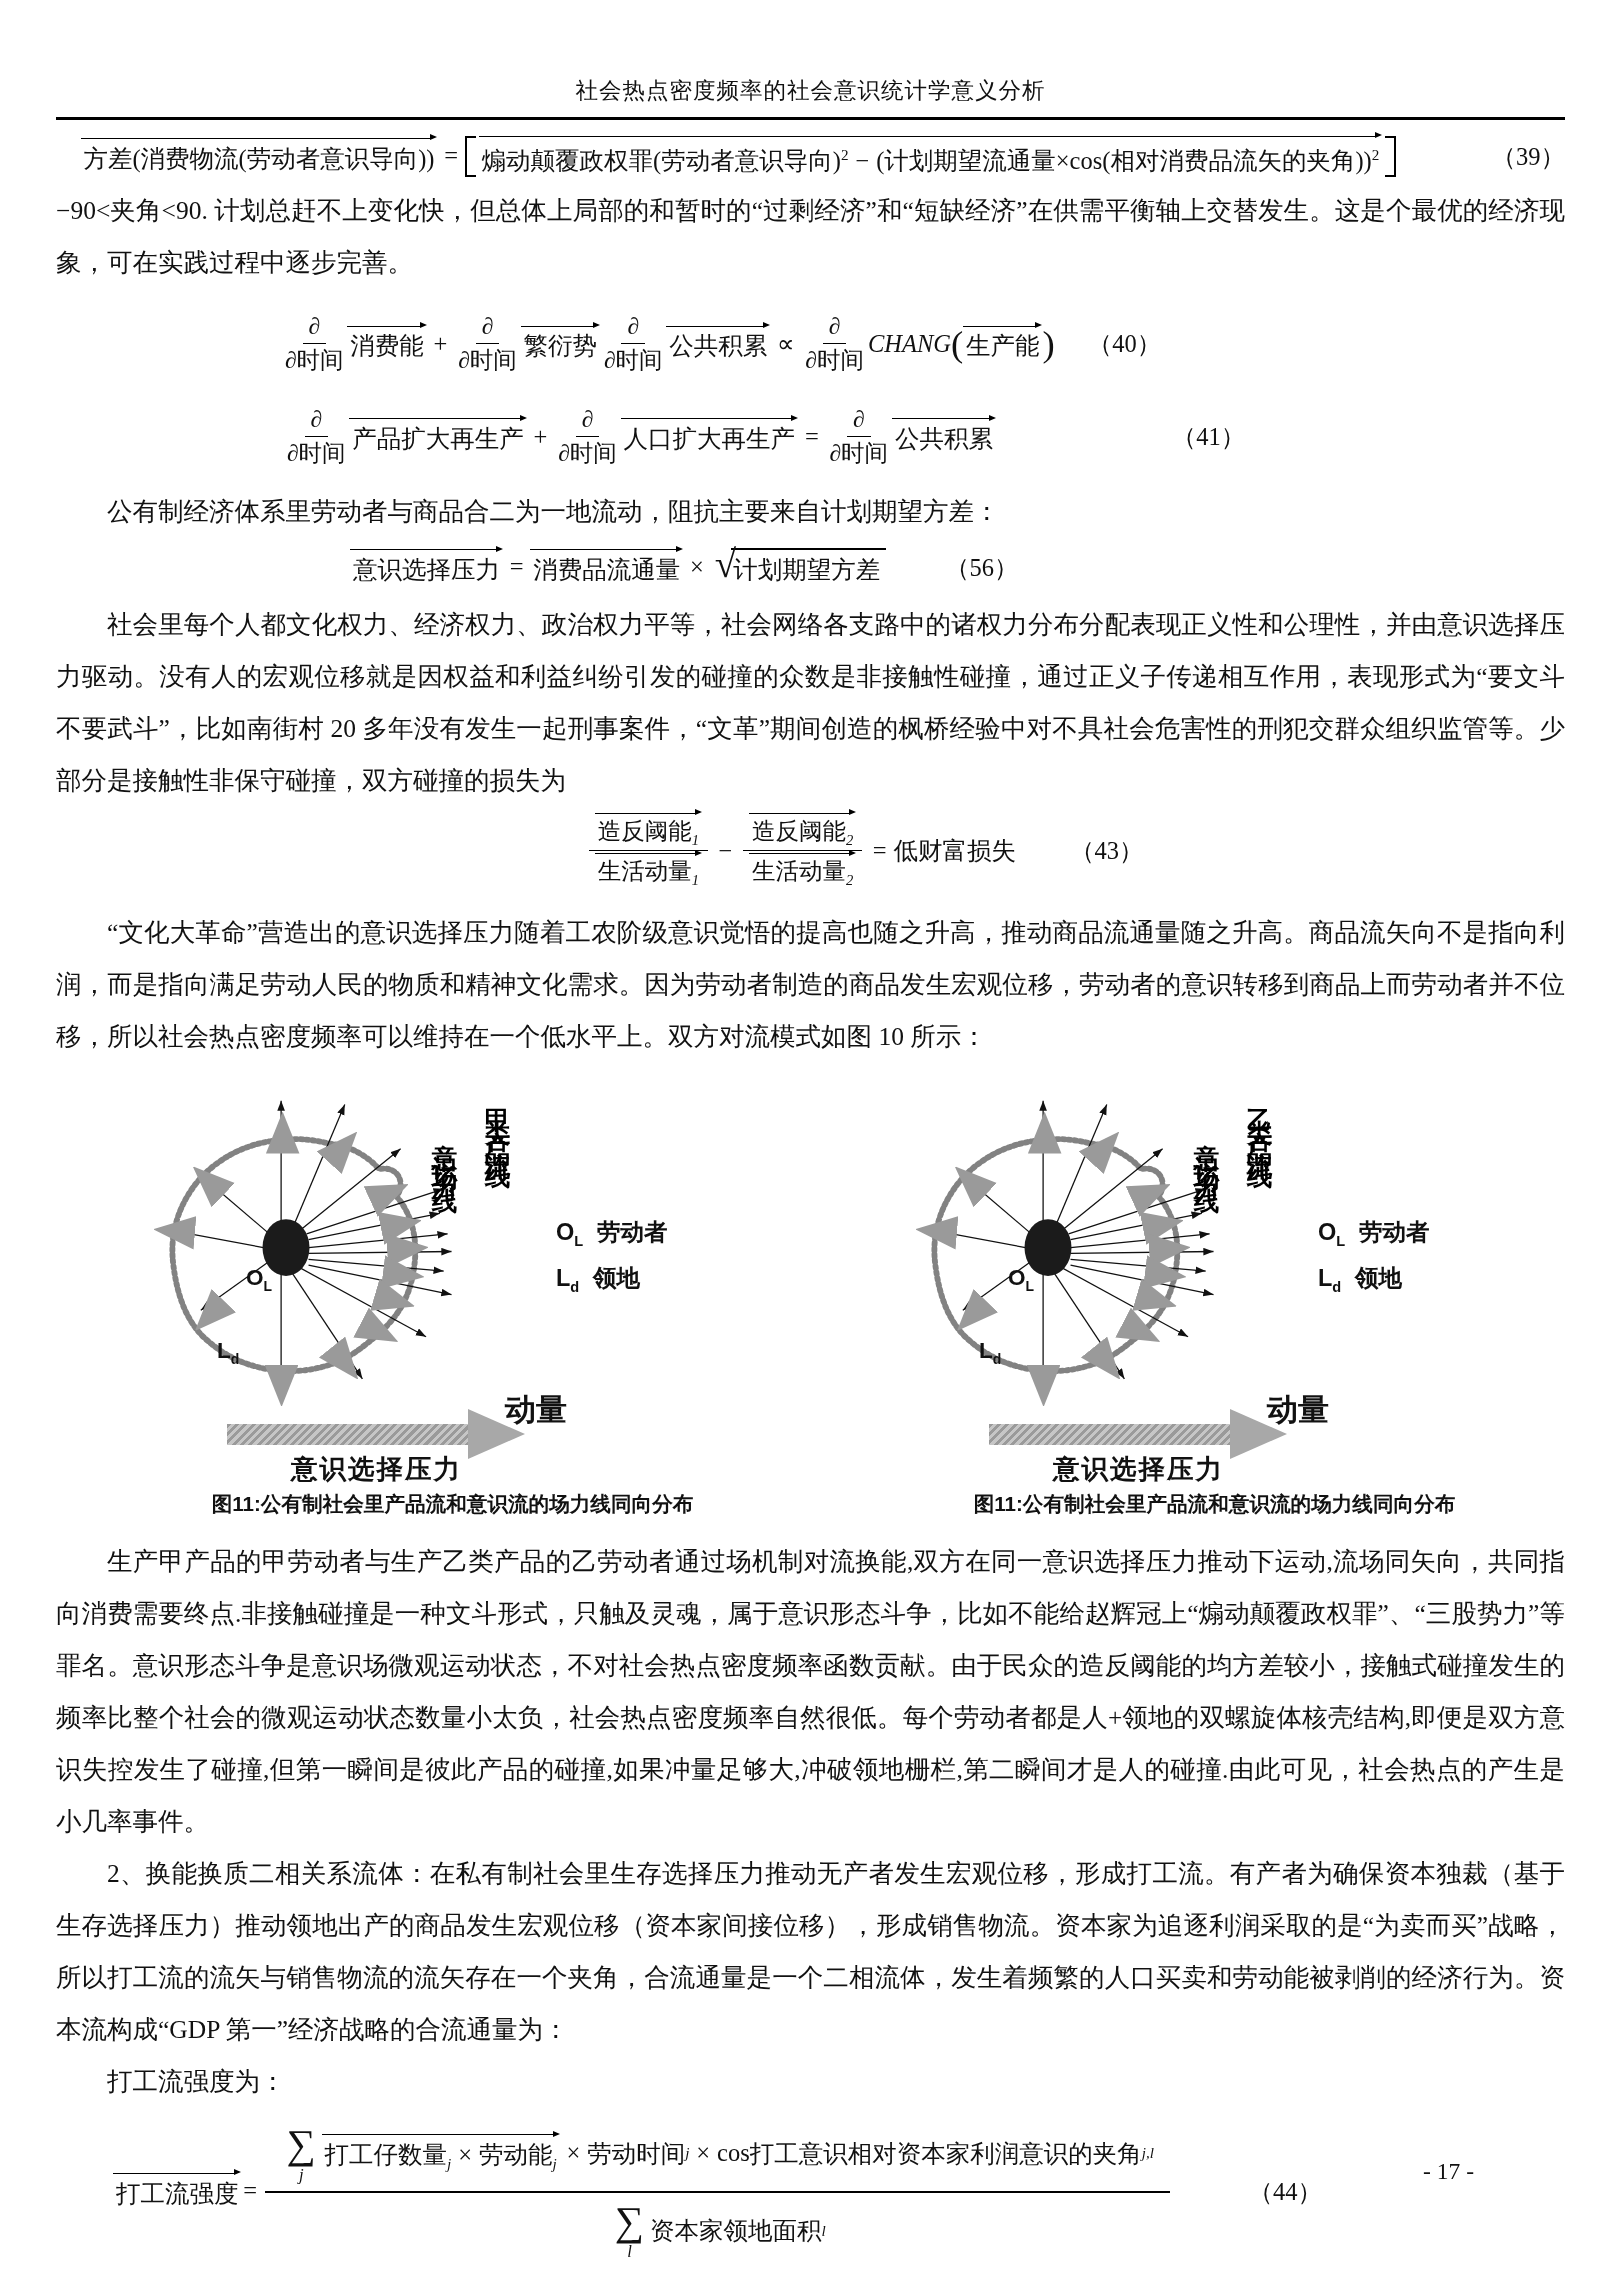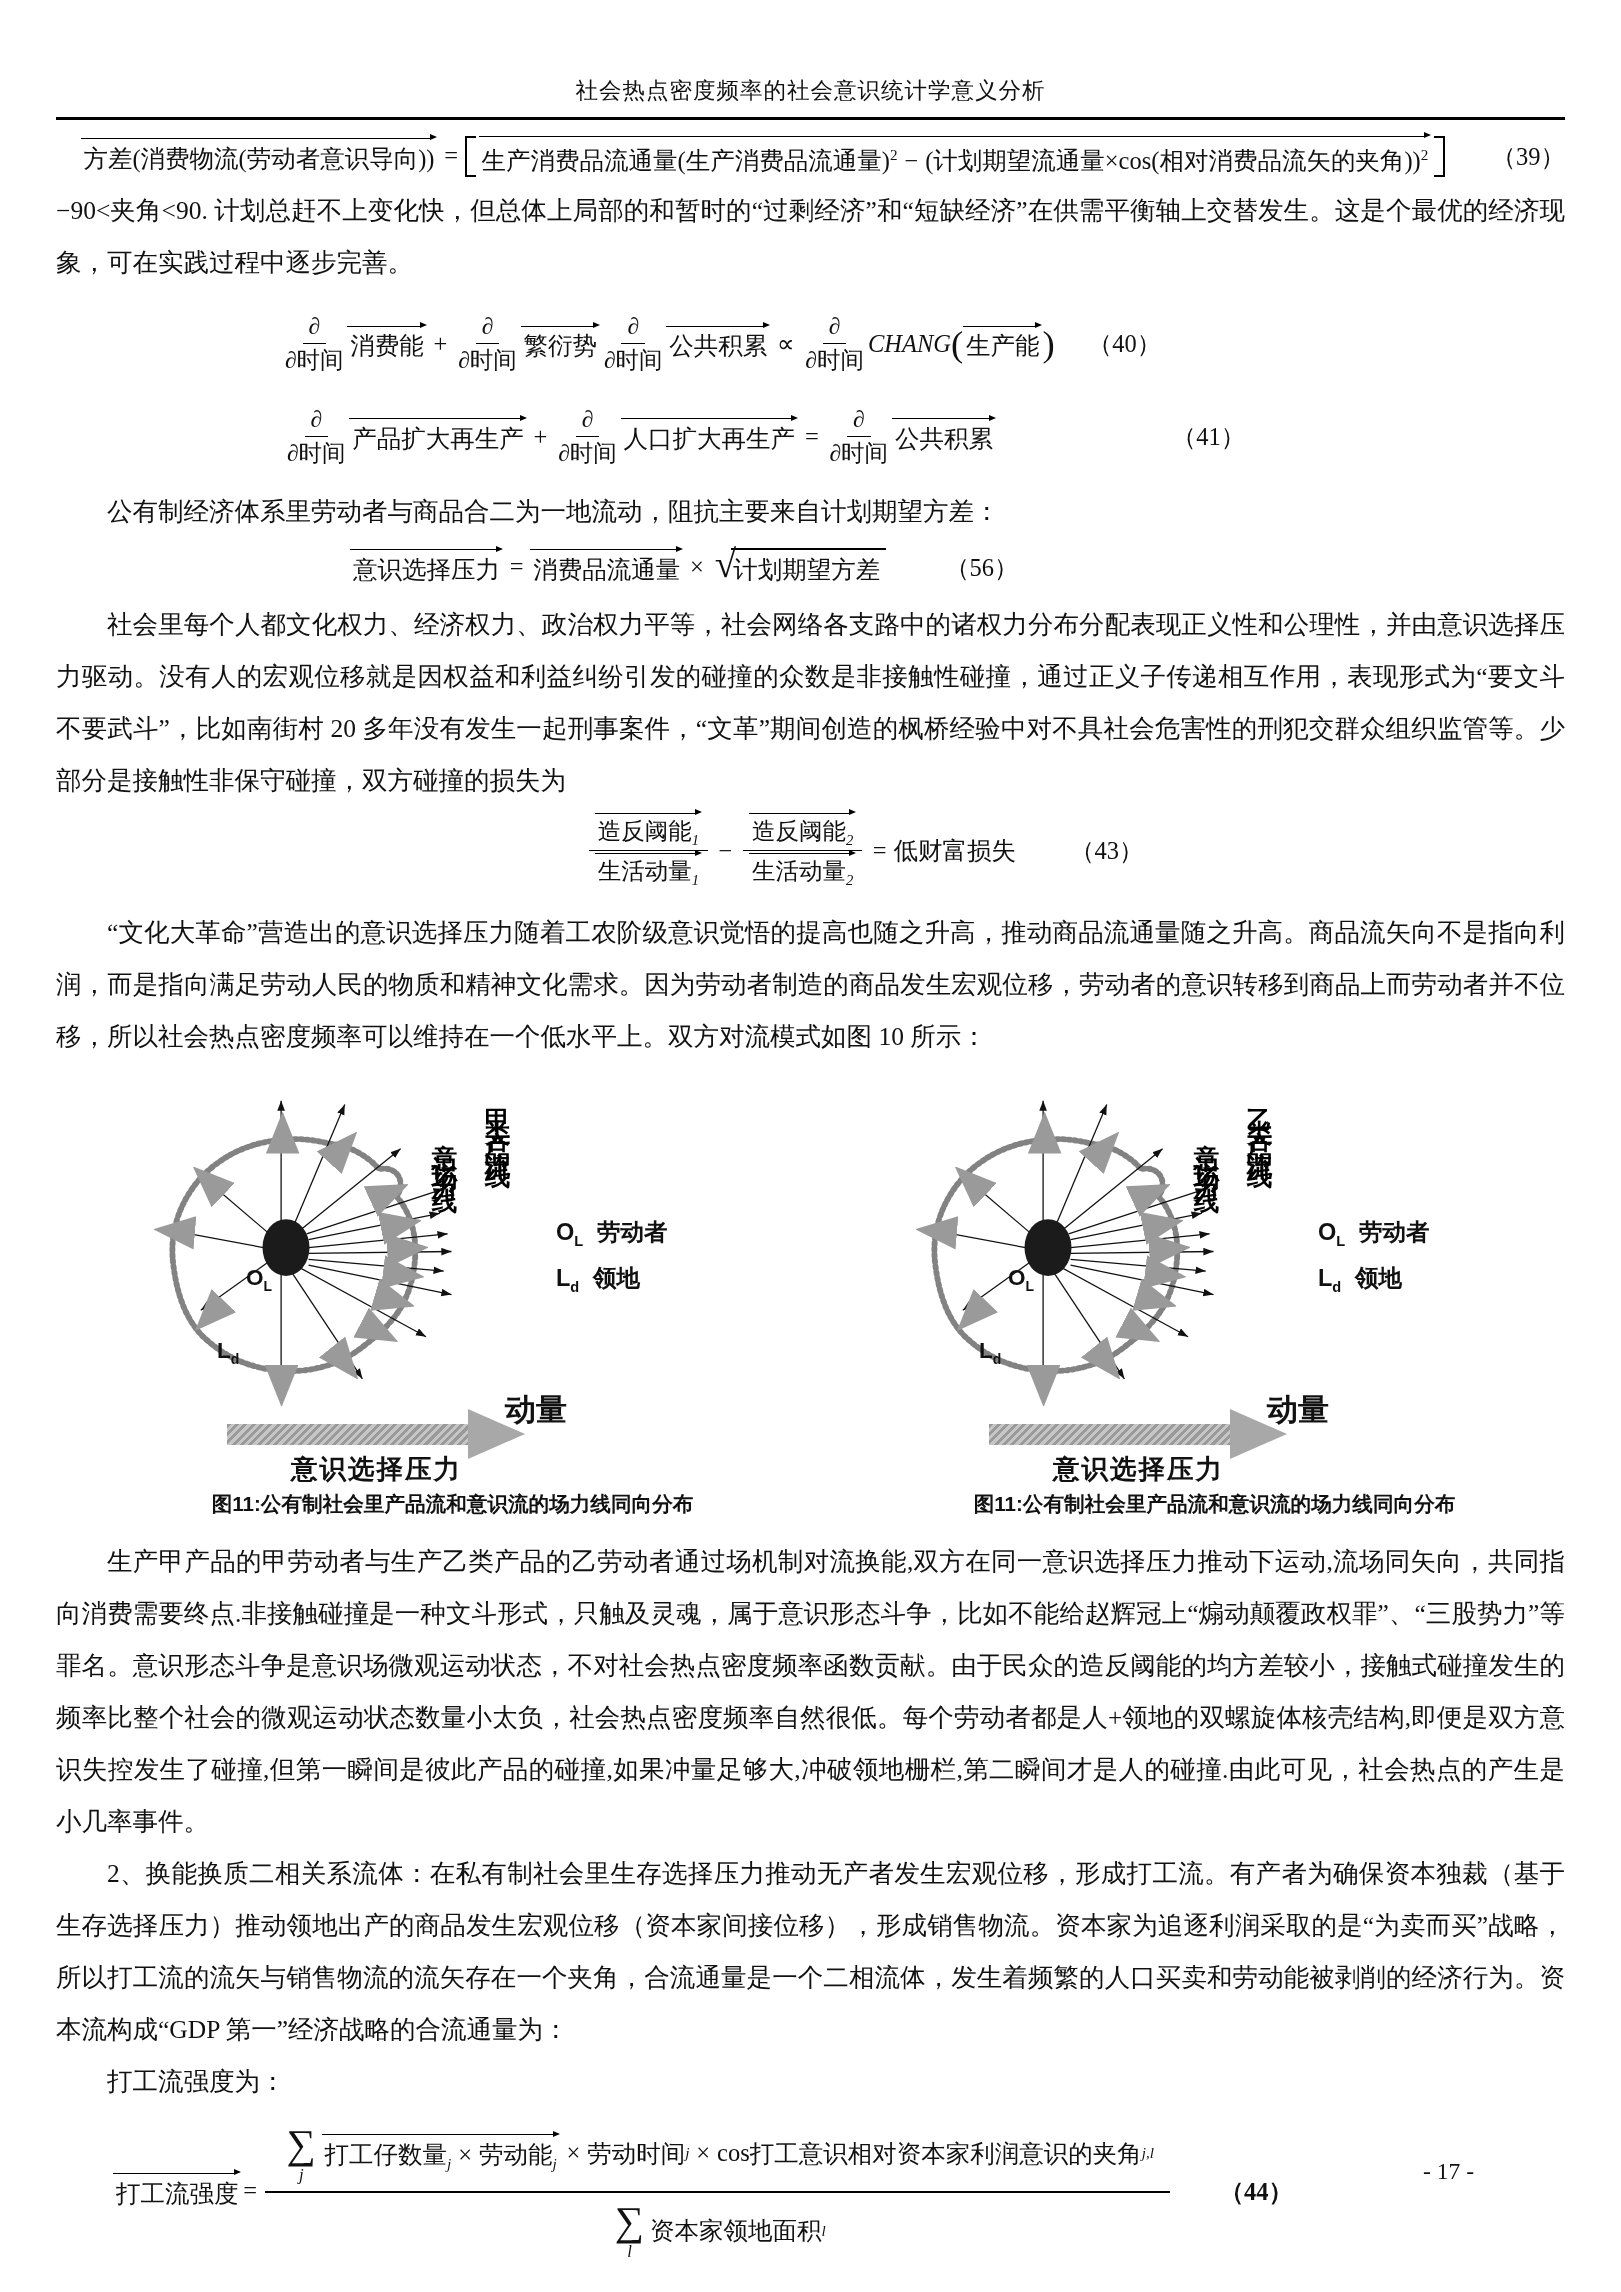--- a/index.html
+++ b/index.html
@@ -90,21 +90,21 @@
   <div class="content">
 
     <div class="title">社会热点密度频率的社会意识统计学意义分析</div>
     <div class="rule"></div>
 
     <div class="eq" style="margin-top:15.7px; padding-left:24.5px;">
       <span class="vec"><span>方差(消费物流(劳动者意识导向))</span></span>
       <span class="op">=</span>
       <span class="sqb sqbl"></span>
       <span class="vec" style="padding-top:7.8px;">
-        <span>生产消费品流通量(生产消费品流通量)</span><sup>2</sup><span class="op">−</span><span>(计划期望流通量×cos(相对消费品流矢的夹角))</span><sup>2</sup>
+        <span>煽动颠覆政权罪(劳动者意识导向)</span><sup>2</sup><span class="op">−</span><span>(计划期望流通量×cos(相对消费品流矢的夹角))</span><sup>2</sup>
       </span>
       <span class="sqb sqbr"></span>
       <span class="eqnum" style="margin-left:auto;">（39）</span>
     </div>
 
     <div class="para" style="margin-top:7.8px;">−90&lt;夹角&lt;90. 计划总赶不上变化快，但总体上局部的和暂时的“过剩经济”和“短缺经济”在供需平衡轴上交替发生。这是个最优的经济现象，可在实践过程中逐步完善。</div>
 
     <div class="eq" style="margin-top:23.5px; margin-left:225px;">
       <span class="frac">
           <span class="fn itl">∂</span>
@@ -339,20 +339,20 @@
         </span>
         <span class="bden">
           <span class="sum">
               <span class="sig">∑</span>
               <span class="idx">l</span>
             </span>
           <span>资本家领地面积</span>
             <sub>l</sub>
         </span>
       </span>
-      <span class="eqnum" style="margin-left:44px;font-weight:bold;">（44）</span>
+      <span class="eqnum" style="margin-left:73px;">（44）</span>
     </div>
 
   </div>
 
   <div class="pagenum">- 17 -</div>
 </div>
 
 
 </body></html>

